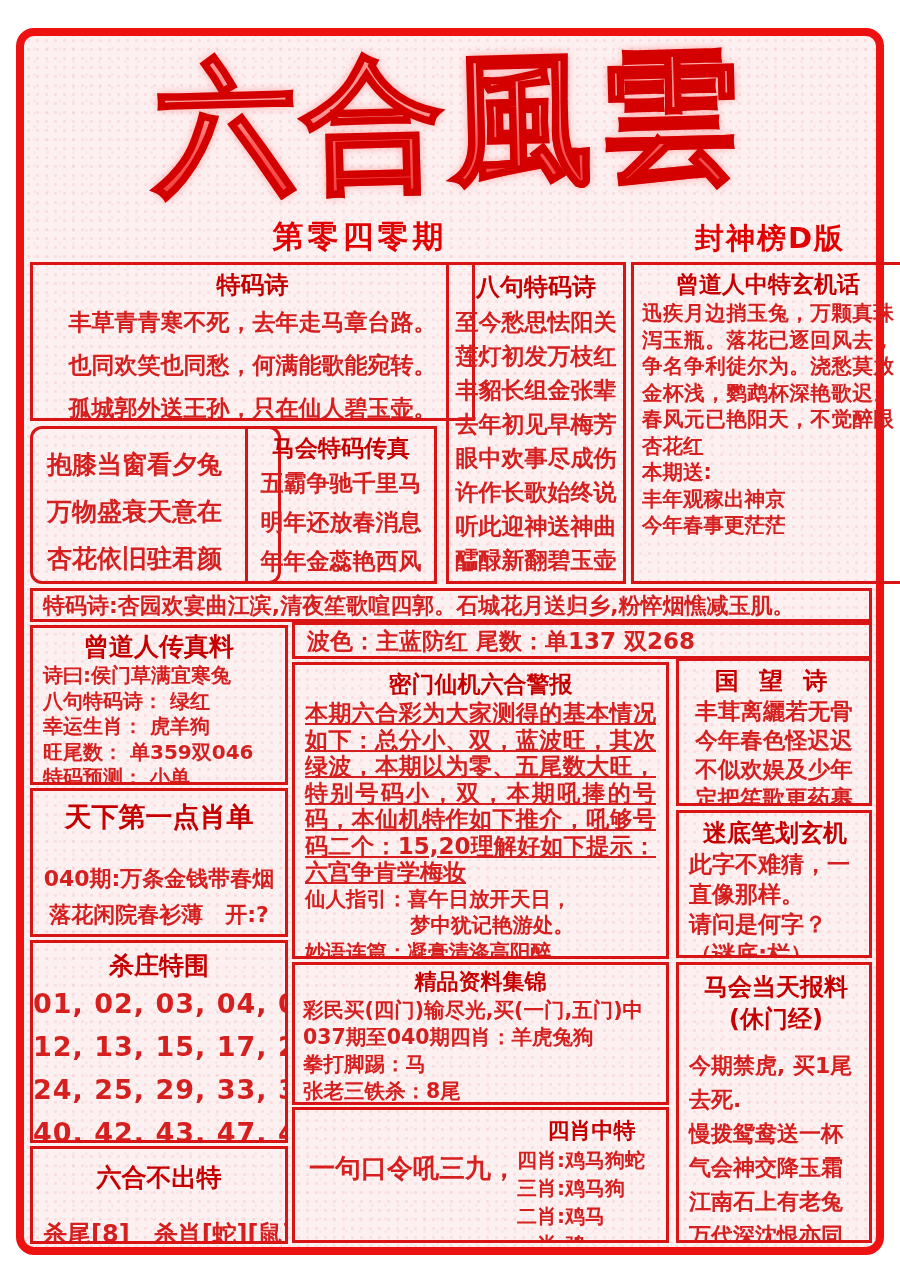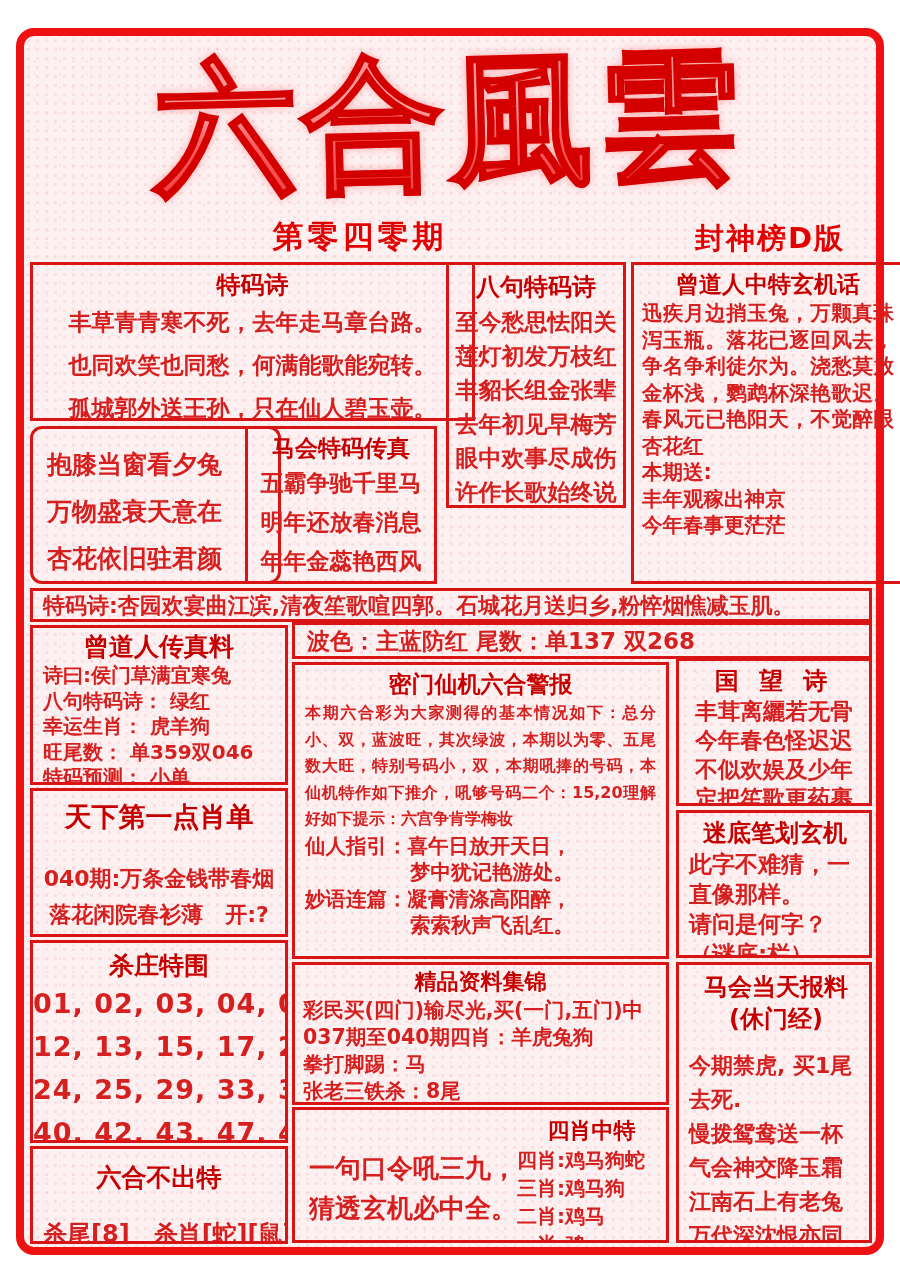--- a/index.html
+++ b/index.html
@@ -31,21 +31,21 @@
   .ln{white-space:nowrap;}
   
   #b-temashi{left:30px;top:262px;width:445px;height:159px;}
   #b-temashi .bt{font-size:24px;margin-top:4px;}
   #b-temashi .ln{font-size:23px;line-height:43px;text-align:center;}
   #b-baoxi{left:30px;top:426px;width:251px;height:158px;padding:12px 12px 0 14px;border-radius:12px;}
   #b-baoxi .ln{font-size:25px;line-height:47px;}
   #b-machz{left:245px;top:426px;width:192px;height:158px;padding-top:4px;}
   #b-machz .bt{font-size:23px;}
   #b-machz .ln{font-size:23px;line-height:39px;text-align:center;}
-  #b-baju{left:446px;top:262px;width:180px;height:246px;padding-top:6px;}
+  #b-baju{left:446px;top:262px;width:180px;height:322px;padding-top:6px;}
   #b-baju .bt{font-size:24px;margin-bottom:2px;}
   #b-baju .ln{font-size:23px;line-height:34px;text-align:center;}
   #b-zhongte{left:631px;top:262px;width:274px;height:322px;padding:4px 8px 0 8px;}
   #b-zhongte .bt{font-size:23px;}
   #b-zhongte .bd{font-size:20.5px;line-height:26.5px;text-align:justify;}
   #b-zhongte .ln{font-size:20.5px;line-height:26.5px;}
   
   #b-strip1{left:30px;top:588px;width:842px;height:34px;padding-left:10px;}
   #b-strip1 .ln{font-size:22px;line-height:29px;}
   #b-bose{left:292px;top:622px;width:580px;height:37px;padding-left:12px;}
@@ -59,21 +59,21 @@
   #b-dianxiao .ln{font-size:22px;line-height:36px;text-align:center;}
   #b-shaz{left:30px;top:940px;width:258px;height:203px;padding-top:6px;}
   #b-shaz .bt{font-size:25px;}
   #b-shaz .ln{font-size:27px;line-height:43px;text-align:center;letter-spacing:1px;}
   #b-buchute{left:30px;top:1146px;width:258px;height:98px;padding-top:12px;}
   #b-buchute .bt{font-size:25px;}
   #b-buchute .ln{font-size:24px;margin-top:24px;padding-left:10px;}
   
   #b-mimen{left:292px;top:662px;width:377px;height:297px;padding:4px 10px 0 10px;}
   #b-mimen .bt{font-size:23px;}
-  #b-mimen .bd{font-size:16px;line-height:26.5px;text-align:justify;}
+  #b-mimen .bd{font-size:23px;line-height:26.5px;text-align:justify;text-decoration:underline;}
   #b-mimen .ln{font-size:20.5px;line-height:26.5px;}
   #b-mimen .ind{margin-left:105px;}
   #b-jingpin{left:292px;top:962px;width:377px;height:143px;padding:2px 8px 0 8px;}
   #b-jingpin .bt{font-size:22px;}
   #b-jingpin .ln{font-size:20.5px;line-height:27px;}
   #b-botmid{left:292px;top:1107px;width:377px;height:136px;display:flex;}
   #b-botmid .kl{flex:1.15;padding:38px 0 0 14px;font-size:26px;line-height:40px;}
   #b-botmid .sx{flex:1;padding-top:6px;}
   #b-botmid .sx .bt{font-size:22px;}
   #b-botmid .sx .ln{font-size:20px;line-height:28px;}
@@ -191,21 +191,20 @@
     <div class="ln">彩民买(四门)输尽光,买(一门,五门)中</div>
     <div class="ln">037期至040期四肖：羊虎兔狗</div>
     <div class="ln">拳打脚踢：马</div>
     <div class="ln">张老三铁杀：8尾</div>
 
   </div>
 
   <div class="bx" id="b-botmid">
     <div class="kl">
       <div class="ln">一句口令吼三九，</div>
-      <div class="ln">猜透玄机必中全。</div>
     </div>
     <div class="sx">
       <div class="bt">四肖中特</div>
       <div class="ln">四肖:鸡马狗蛇</div>
       <div class="ln">三肖:鸡马狗</div>
       <div class="ln">二肖:鸡马</div>
       <div class="ln">一肖:鸡</div>
     </div>
   </div>
 

